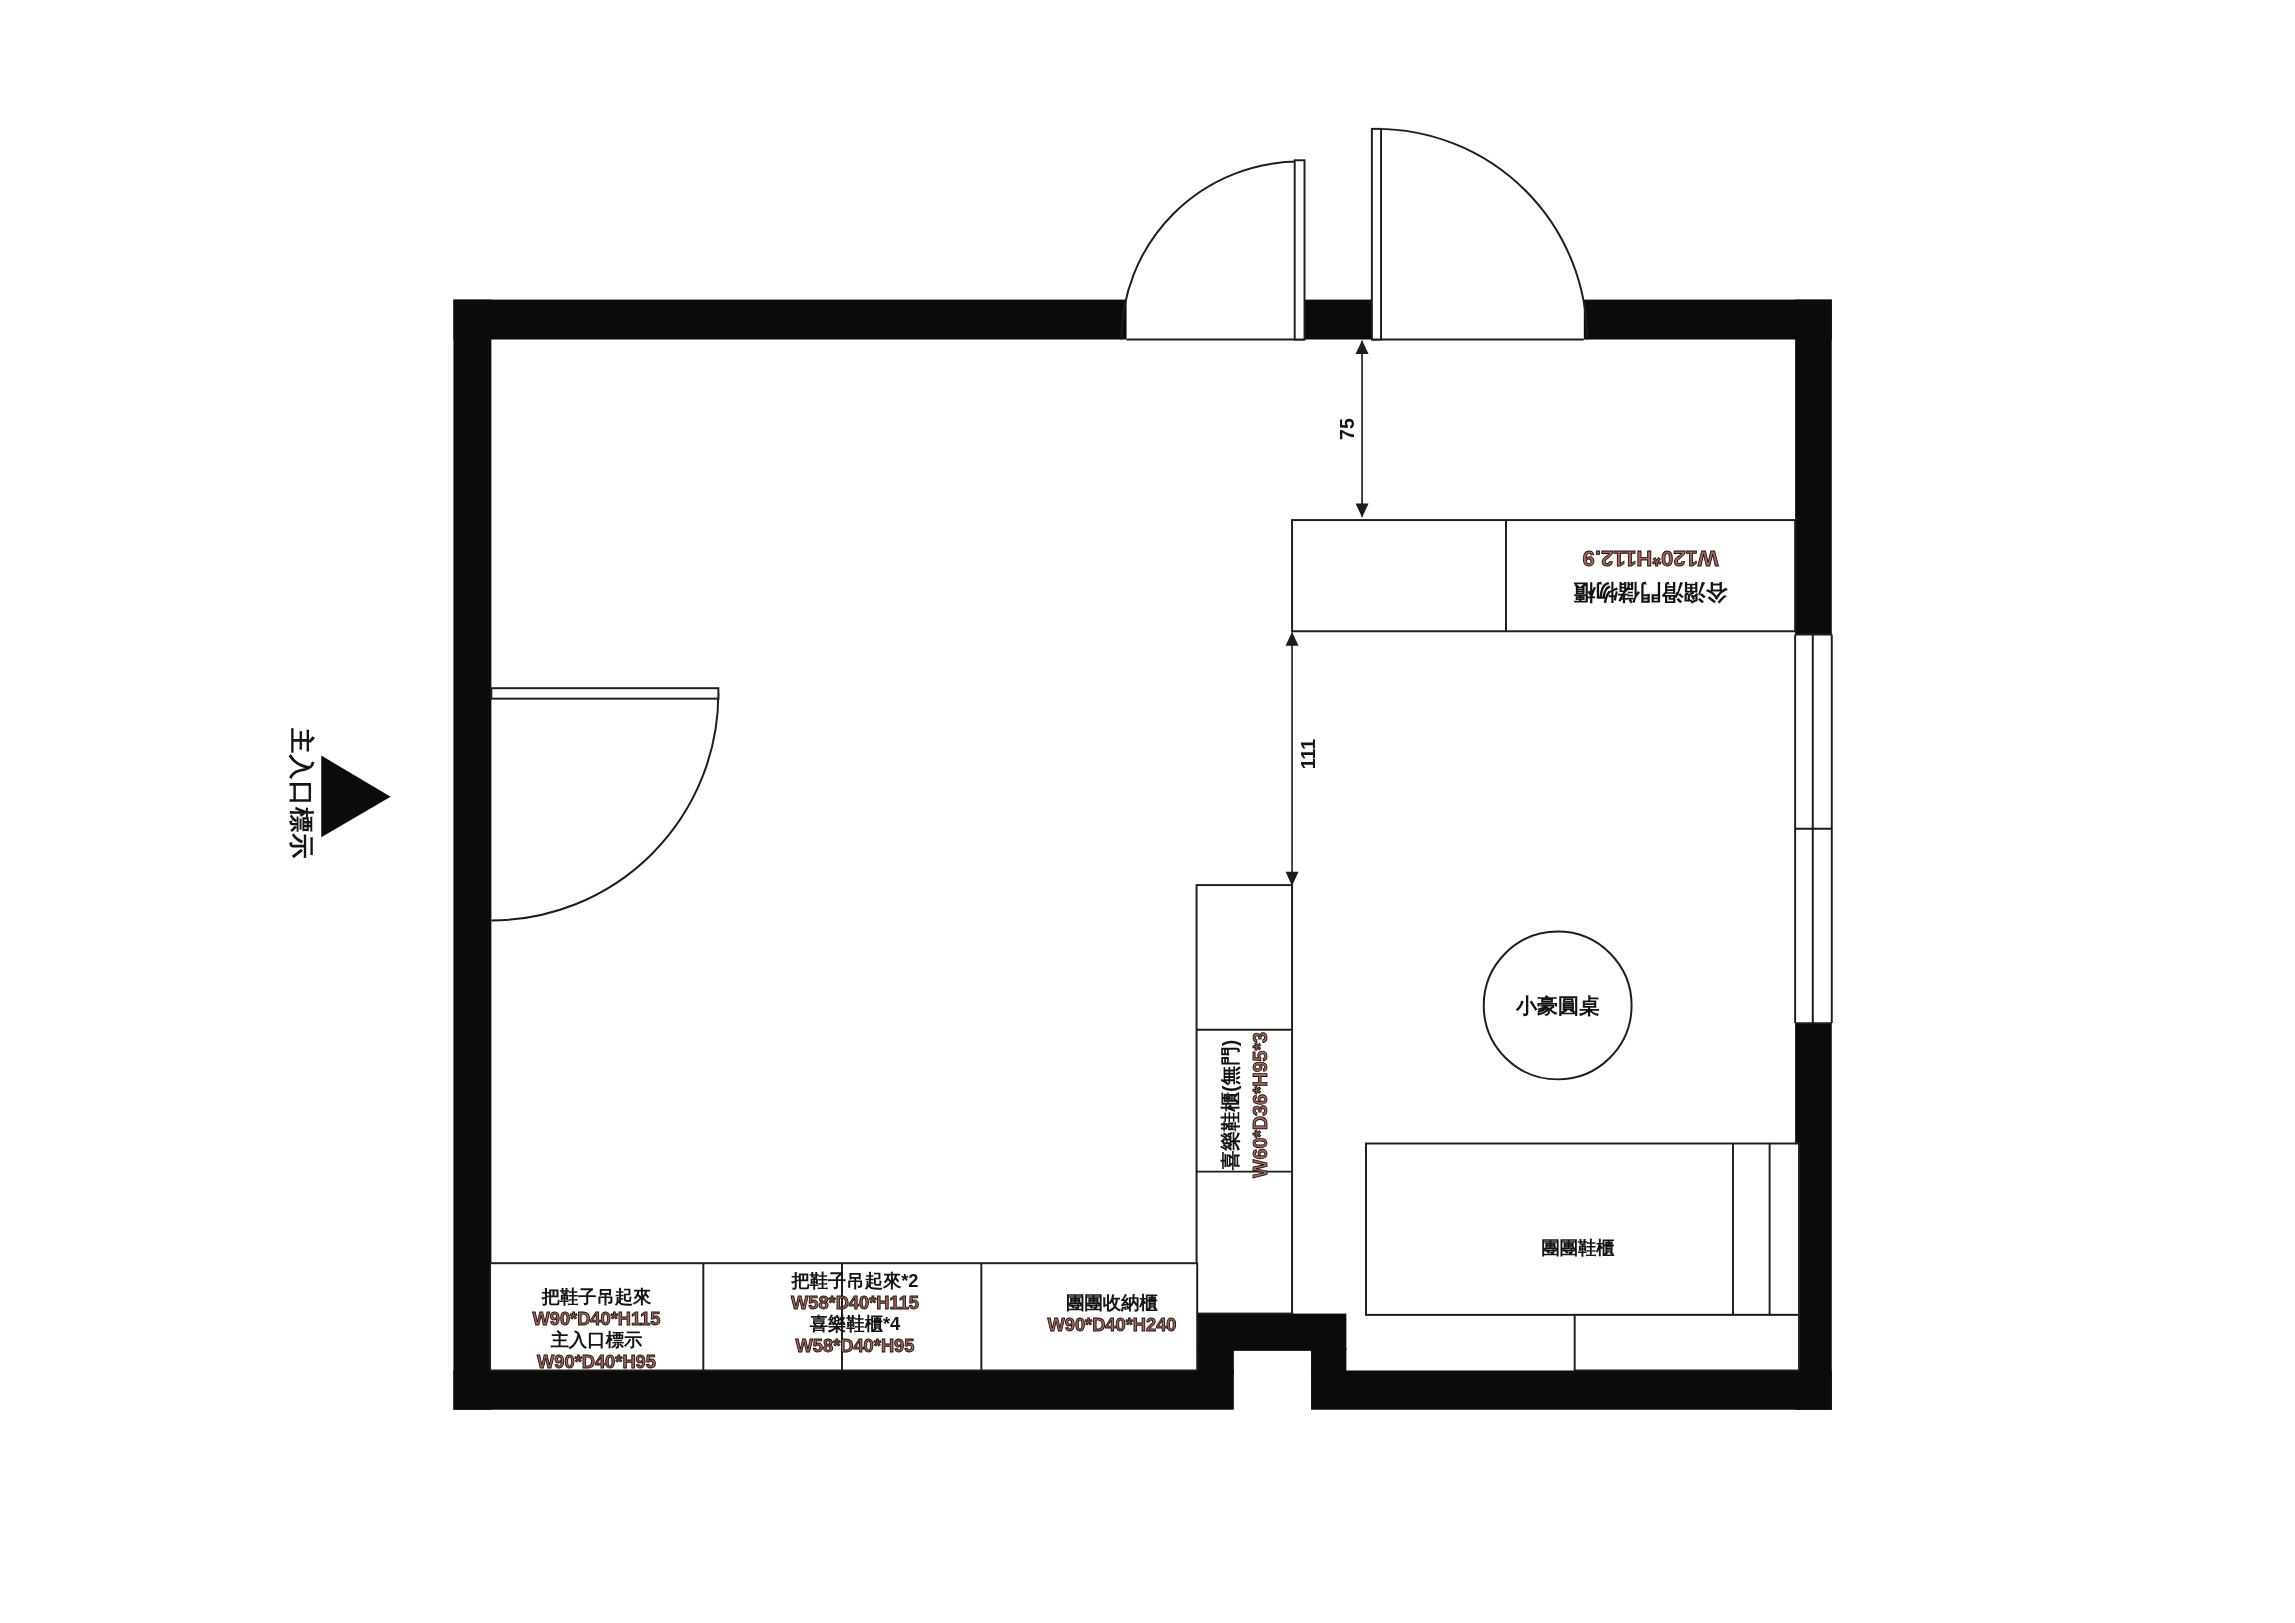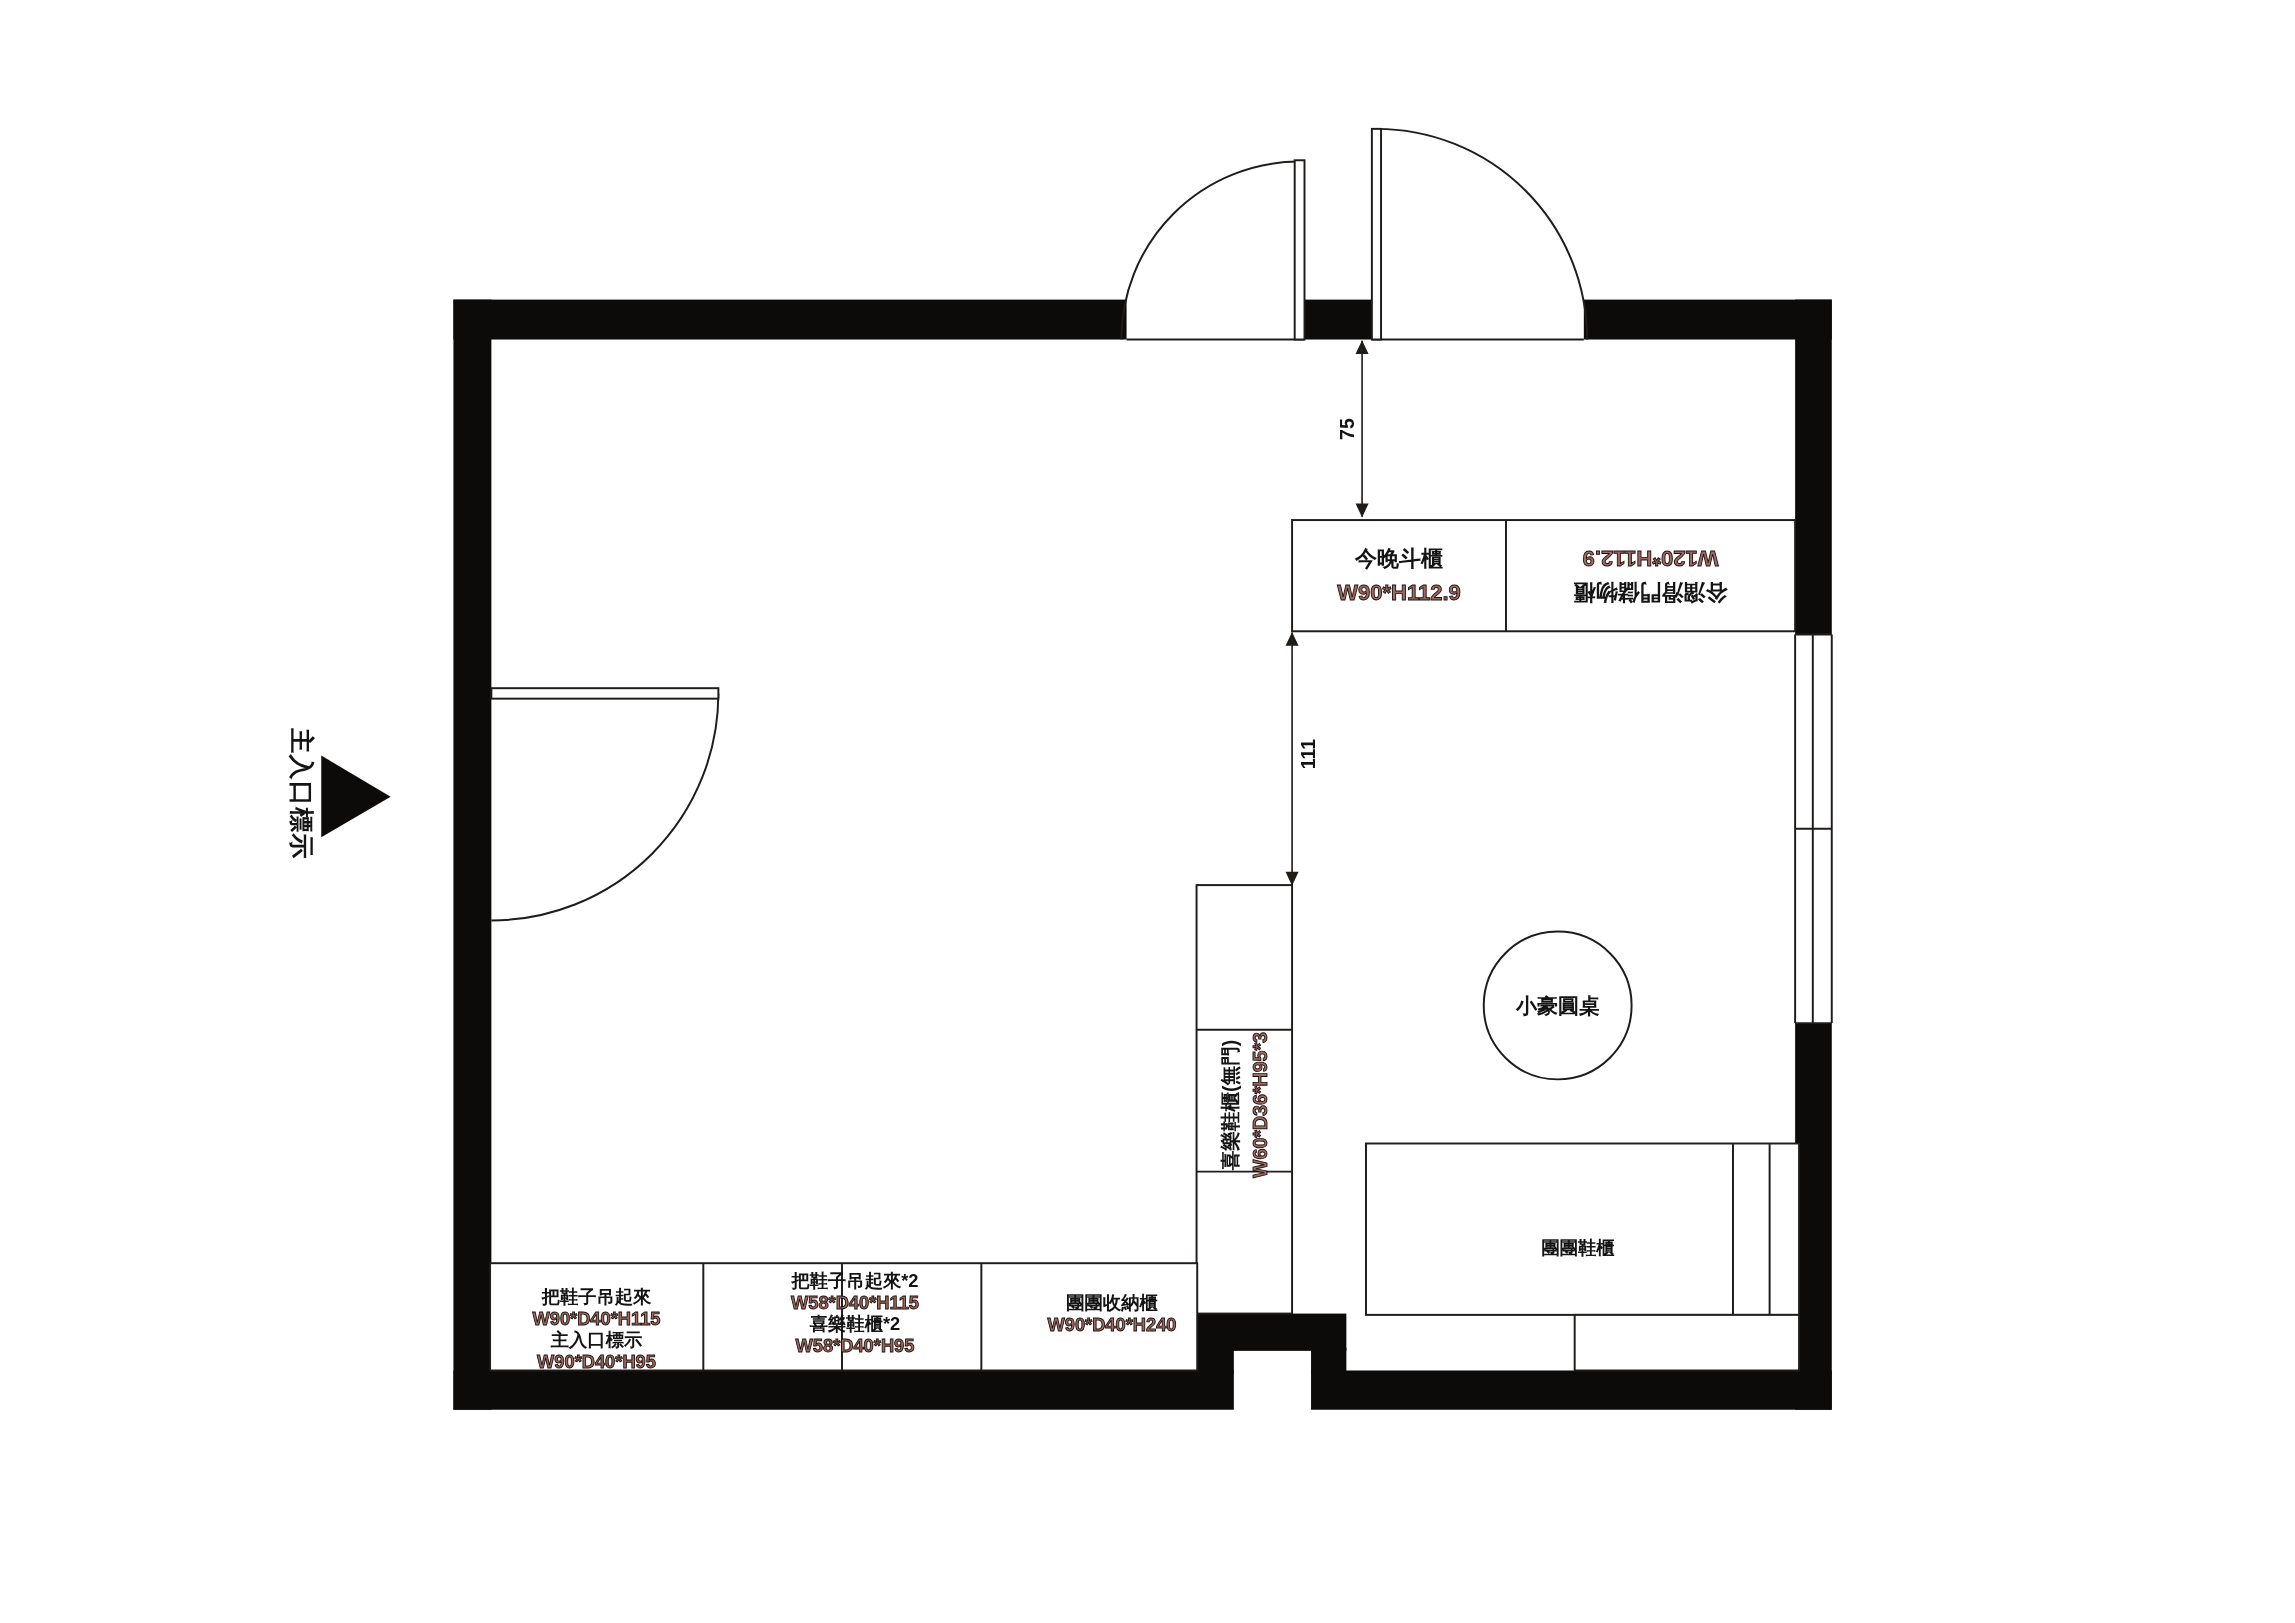--- a/index.html
+++ b/index.html
@@ -85,24 +85,20 @@
       <polygon points="1975,969 1967,986 1983,986"></polygon>
       <polygon points="1975,1351 1967,1334 1983,1334"></polygon>
     </g>
   </svg>
 
   <div class="lbl vrot" style="left:301px;top:794px;font-size:25px;transform:translate(-50%,-50%) rotate(90deg);letter-spacing:1.3px;">主入口標示</div>
 
   <div class="lbl vrot" style="left:1347px;top:429px;font-size:19.6px;transform:translate(-50%,-50%) rotate(-90deg);">75</div>
   <div class="lbl vrot" style="left:1308px;top:754px;font-size:19.6px;transform:translate(-50%,-50%) rotate(-90deg);">111</div>
 
-  <div class="cell topcell" style="left:1292px;top:520px;width:214px;height:111px;justify-content:center;">
-    <div class="cname">今晚斗櫃</div>
-    <div class="dim">W90*H112.9</div>
-  </div>
   <div class="cell topcell rot180" style="left:1506px;top:520px;width:289px;height:111px;justify-content:center;">
     <div class="cname">谷溜滑門儲物櫃</div>
     <div class="dim">W120*H112.9</div>
   </div>
 
   <div class="vrot" style="left:1245px;top:1105px;transform:translate(-50%,-50%) rotate(-90deg);text-align:center;">
     <div class="cname" style="font-size:19.6px;line-height:30px;white-space:nowrap;">喜樂鞋櫃(無門)</div>
     <div class="dim" style="font-size:19.6px;line-height:30px;white-space:nowrap;">W60*D36*H95*3</div>
   </div>
 
@@ -111,21 +107,21 @@
 
   <div class="cell" style="left:490px;top:1270px;width:213px;margin-top:16px;">
     <div class="cname">把鞋子吊起來</div>
     <div class="dim">W90*D40*H115</div>
     <div class="cname">主入口標示</div>
     <div class="dim">W90*D40*H95</div>
   </div>
   <div class="cell" style="left:703px;top:1270px;width:304px;">
     <div class="cname">把鞋子吊起來*2</div>
     <div class="dim">W58*D40*H115</div>
-    <div class="cname">喜樂鞋櫃*2</div>
+    <div class="cname">喜樂鞋櫃*4</div>
     <div class="dim">W58*D40*H95</div>
   </div>
   <div class="cell" style="left:982px;top:1292px;width:260px;">
     <div class="cname">團團收納櫃</div>
     <div class="dim">W90*D40*H240</div>
   </div>
 
 </div>
 
 

